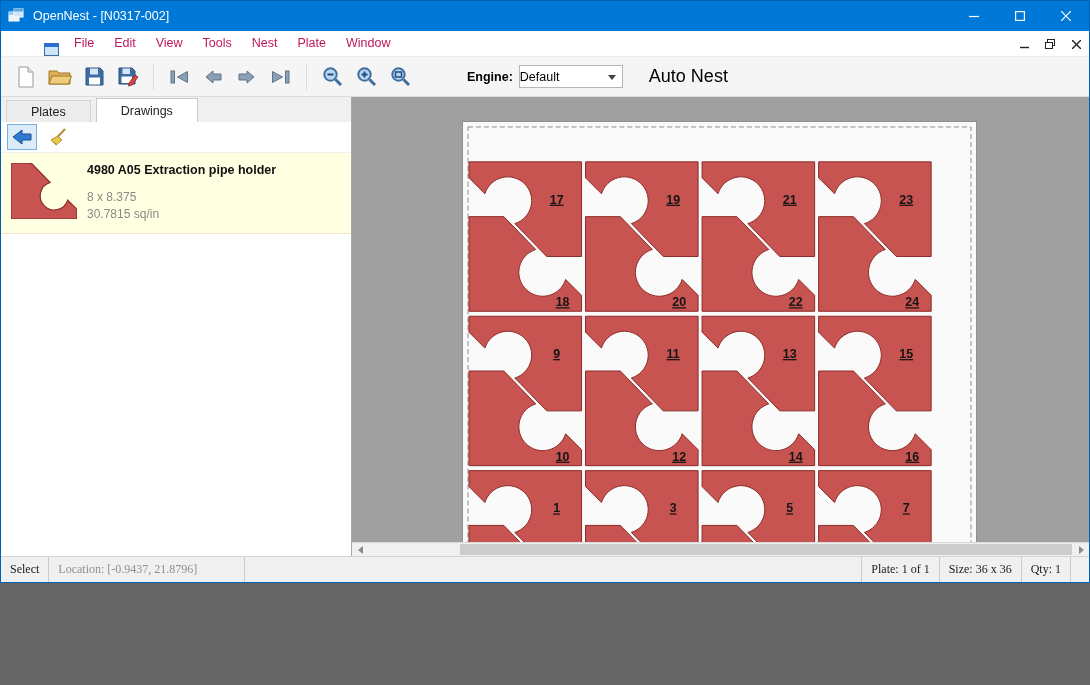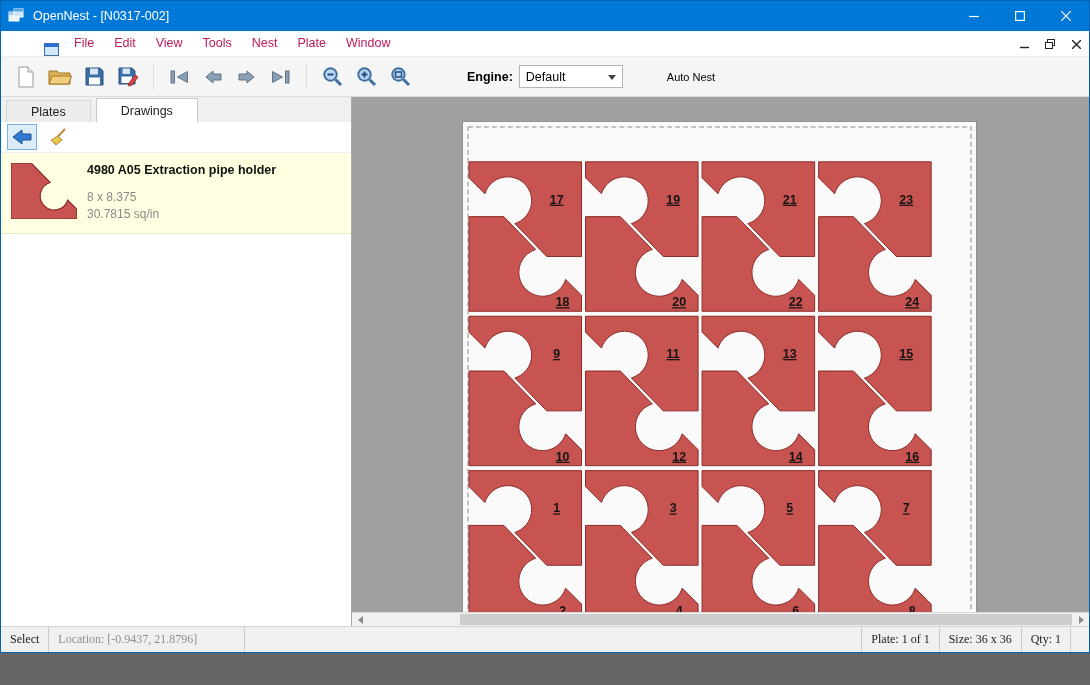--- a/index.html
+++ b/index.html
@@ -1,41 +1,41 @@
 <!DOCTYPE html>
 <html><head>
 <meta charset="utf-8">
 <style>
   html,body{margin:0;padding:0;background:#666;}
   *{box-sizing:border-box;}
   .window{
-    width:1090px;height:653px;margin:0;position:relative;
+    width:1090px;height:583px;margin:0;position:relative;
     font-family:"Liberation Sans",sans-serif;background:#fff;
     border:1px solid #0063b1;overflow:hidden;display:flex;flex-direction:column;
   }
   
   .titlebar{height:30px;background:#0078d7;display:flex;align-items:center;color:#fff;flex:0 0 30px;}
   .titlebar .app-ico{width:30px;display:flex;justify-content:center;align-items:center;}
   .titlebar .t-text{font-size:12.5px;margin-left:2px;}
   .titlebar .spacer{flex:1;}
   .cap-btn{width:46px;height:30px;display:flex;align-items:center;justify-content:center;}
   
   .menubar{height:26px;background:#ffffff;display:flex;align-items:flex-end;font-size:12.5px;color:#be185d;flex:0 0 26px;border-bottom:1px solid #ececec;padding-left:37px;}
   .menubar .mdi-ico{width:26px;display:flex;justify-content:center;align-items:center;}
   .menu-item{padding:0 10px;line-height:25px;cursor:default;}
   .menubar .spacer{flex:1;}
   .mdi-btn{width:26px;height:24px;display:flex;align-items:center;justify-content:center;}
   
   .toolbar{height:40px;background:#f5f5f5;border-bottom:1px solid #dcdcdc;display:flex;align-items:center;padding-left:8px;flex:0 0 40px;}
   .tb-btn{width:34px;height:32px;display:flex;align-items:center;justify-content:center;}
   .tb-sep{width:1px;height:26px;background:#dcdcdc;margin:0 8px;}
   .engine-label{font-size:12.5px;font-weight:bold;margin:0 6px 0 18px;padding-left:32px;}
-  .combo{width:104px;height:23px;background:#fff;border:1px solid #b5b5b5;display:flex;align-items:center;font-size:12.5px;padding-left:6px;position:relative;}
+  .combo{width:104px;height:23px;background:#fff;border:1px solid #b5b5b5;display:flex;align-items:center;font-size:12.5px;position:relative;}
   .combo .arrow{position:absolute;right:6px;top:9px;width:0;height:0;border-left:4px solid transparent;border-right:4px solid transparent;border-top:5px solid #444;}
-  .autonest{font-size:11px;margin-left:36px;padding:4px 8px;}
+  .autonest{font-size:18px;margin-left:18px;padding:4px 8px;}
   
   .main{flex:1;display:flex;min-height:0;}
   .left-panel{width:351px;flex:0 0 351px;background:#fff;border-right:1px solid #a9a9a9;display:flex;flex-direction:column;}
   .tabstrip{height:25px;background:#f0f0f0;display:flex;align-items:flex-end;font-size:12.5px;}
   .tab{padding:0 24px;height:22px;line-height:22px;background:#ececec;border:1px solid #d4d4d4;border-bottom:none;margin-left:5px;color:#222;}
   .tab.active{background:#fff;height:25px;line-height:25px;border:1px solid #c9c9c9;border-bottom:1px solid #fff;margin-bottom:-1px;}
   .panel-toolbar{height:31px;display:flex;align-items:center;padding-left:6px;background:#fff;border-bottom:1px solid #f0f0f0;}
   .pt-btn{width:30px;height:26px;display:flex;align-items:center;justify-content:center;margin-right:6px;}
   .pt-btn.toggled{border:1px solid #7ab0df;background:#dcecf9;}
   .part-item{display:flex;background:#ffffe1;padding:10px 8px;border-bottom:1px solid #eee8c8;cursor:default;}

